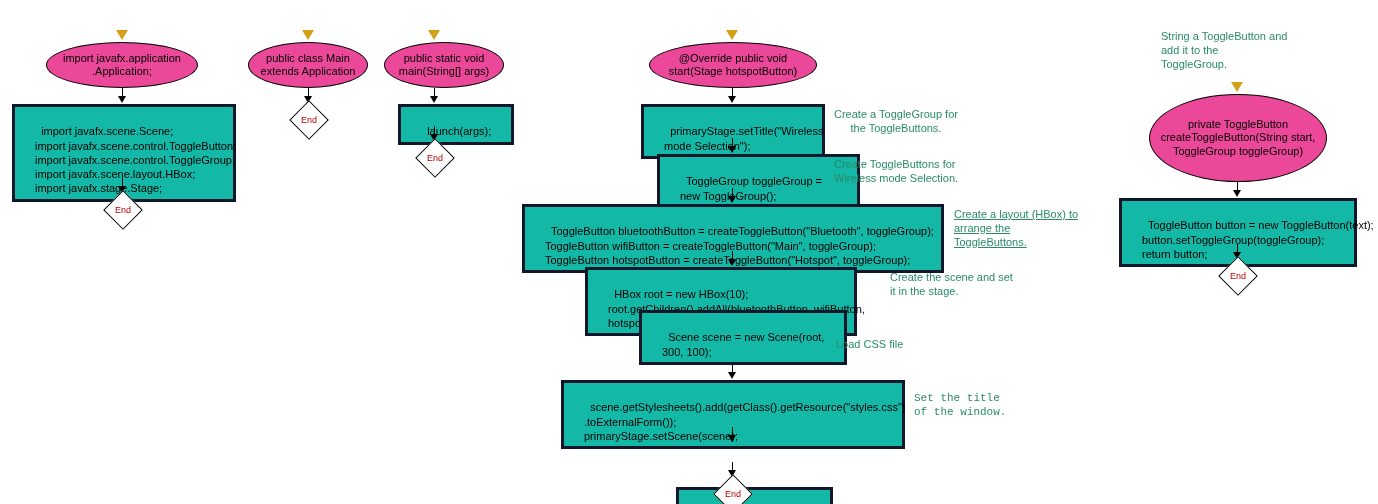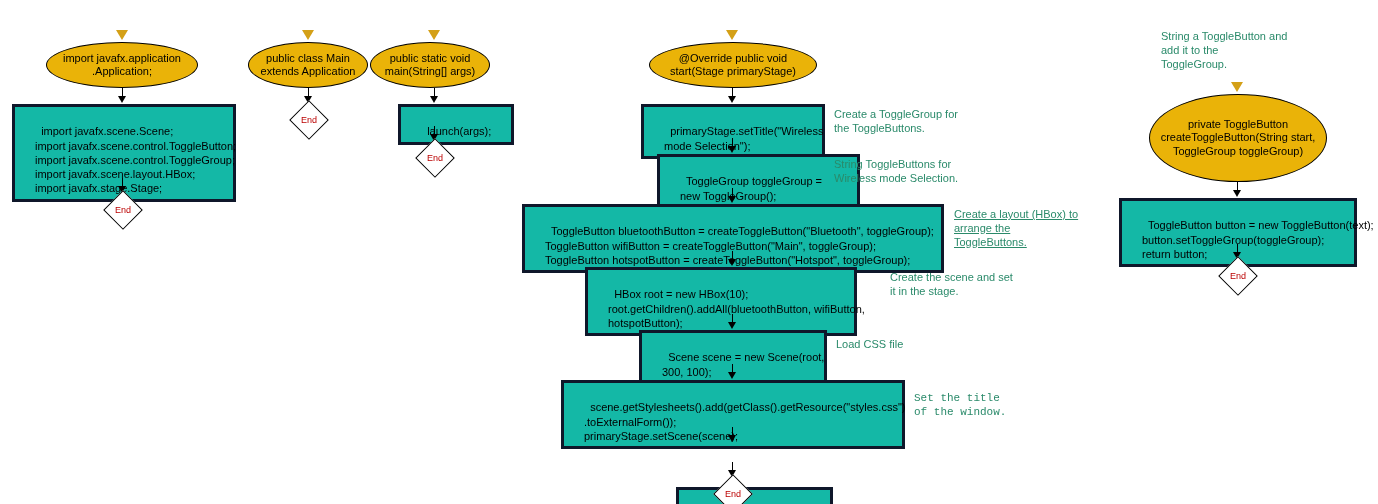--- a/index.html
+++ b/index.html
@@ -10,21 +10,21 @@
   font-size: 11px;
   width: 1378px;
   height: 504px;
   position: relative;
   overflow: hidden;
 }
 .ellipse-node {
   position: absolute;
   border: 1px solid #000;
   border-radius: 50%;
-  background: #eab308;
+  background: #ec4899;
   display: flex;
   align-items: center;
   justify-content: center;
   text-align: center;
   padding: 4px 6px;
   box-sizing: border-box;
   line-height: 1.2;
 }
 .rect-node {
   position: absolute;
@@ -107,58 +107,58 @@
   <span>public class Main
 extends Application</span>
 </div>
 <div class="arrow-line" style="left:308px; top:88px; height:10px;"></div>
 <div class="arrow-head" style="left:304px; top:96px;"></div>
 <div class="end-node" style="left:295px; top:106px;">
   <span>End</span>
 </div>
 
 <div class="triangle" style="left:428px; top:30px;"></div>
-<div class="ellipse-node" style="left:370px; top:42px; width:120px; height:46px;">
+<div class="ellipse-node" style="left:384px; top:42px; width:120px; height:46px;">
   <span>public static void
 main(String[] args)</span>
 </div>
 <div class="arrow-line" style="left:434px; top:88px; height:10px;"></div>
 <div class="arrow-head" style="left:430px; top:96px;"></div>
 <div class="rect-node" style="left:398px; top:104px;">
   <span>launch(args);</span>
 </div>
 <div class="arrow-line" style="left:434px; top:126px; height:10px;"></div>
 <div class="arrow-head" style="left:430px; top:134px;"></div>
 <div class="end-node" style="left:421px; top:144px;">
   <span>End</span>
 </div>
 
 <div class="triangle" style="left:726px; top:30px;"></div>
 <div class="ellipse-node" style="left:649px; top:42px; width:168px; height:46px;">
   <span>@Override public void
-start(Stage primaryStage)</span>
+start(Stage hotspotButton)</span>
 </div>
 <div class="arrow-line" style="left:732px; top:88px; height:10px;"></div>
 <div class="arrow-head" style="left:728px; top:96px;"></div>
 <div class="rect-node" style="left:641px; top:104px; width:184px;">
   <span>primaryStage.setTitle("Wireless
 mode Selection");</span>
 </div>
 
-<div class="comment" style="left:834px; top:108px;">Create a ToggleGroup for
+<div class="comment" style="left:834px; top:108px;text-align:center;">Create a ToggleGroup for
 the ToggleButtons.</div>
 
 <div class="arrow-line" style="left:732px; top:138px; height:10px;"></div>
 <div class="arrow-head" style="left:728px; top:146px;"></div>
 <div class="rect-node" style="left:657px; top:154px; width:203px;">
   <span>ToggleGroup toggleGroup =
 new ToggleGroup();</span>
 </div>
 
-<div class="comment" style="left:834px; top:158px;">String ToggleButtons for
+<div class="comment" style="left:834px; top:158px;">Create ToggleButtons for
 Wireless mode Selection.</div>
 
 <div class="arrow-line" style="left:732px; top:188px; height:10px;"></div>
 <div class="arrow-head" style="left:728px; top:196px;"></div>
 <div class="rect-node" style="left:522px; top:204px; width:422px;">
   <span>ToggleButton bluetoothButton = createToggleButton("Bluetooth", toggleGroup);
 ToggleButton wifiButton = createToggleButton("Main", toggleGroup);
 ToggleButton hotspotButton = createToggleButton("Hotspot", toggleGroup);</span>
 </div>
 
@@ -172,21 +172,21 @@
   <span>HBox root = new HBox(10);
 root.getChildren().addAll(bluetoothButton, wifiButton,
 hotspotButton);</span>
 </div>
 
 <div class="comment" style="left:890px; top:271px;">Create the scene and set
 it in the stage.</div>
 
 <div class="arrow-line" style="left:732px; top:314px; height:10px;"></div>
 <div class="arrow-head" style="left:728px; top:322px;"></div>
-<div class="rect-node" style="left:639px; top:330px; width:188px;">
+<div class="rect-node" style="left:639px; top:310px; width:208px;">
   <span>Scene scene = new Scene(root,
 300, 100);</span>
 </div>
 
 <div class="comment" style="left:836px; top:338px;">Load CSS file</div>
 
 <div class="arrow-line" style="left:732px; top:364px; height:10px;"></div>
 <div class="arrow-head" style="left:728px; top:372px;"></div>
 <div class="rect-node" style="left:561px; top:380px; width:344px;">
   <span>scene.getStylesheets().add(getClass().getResource("styles.css")

